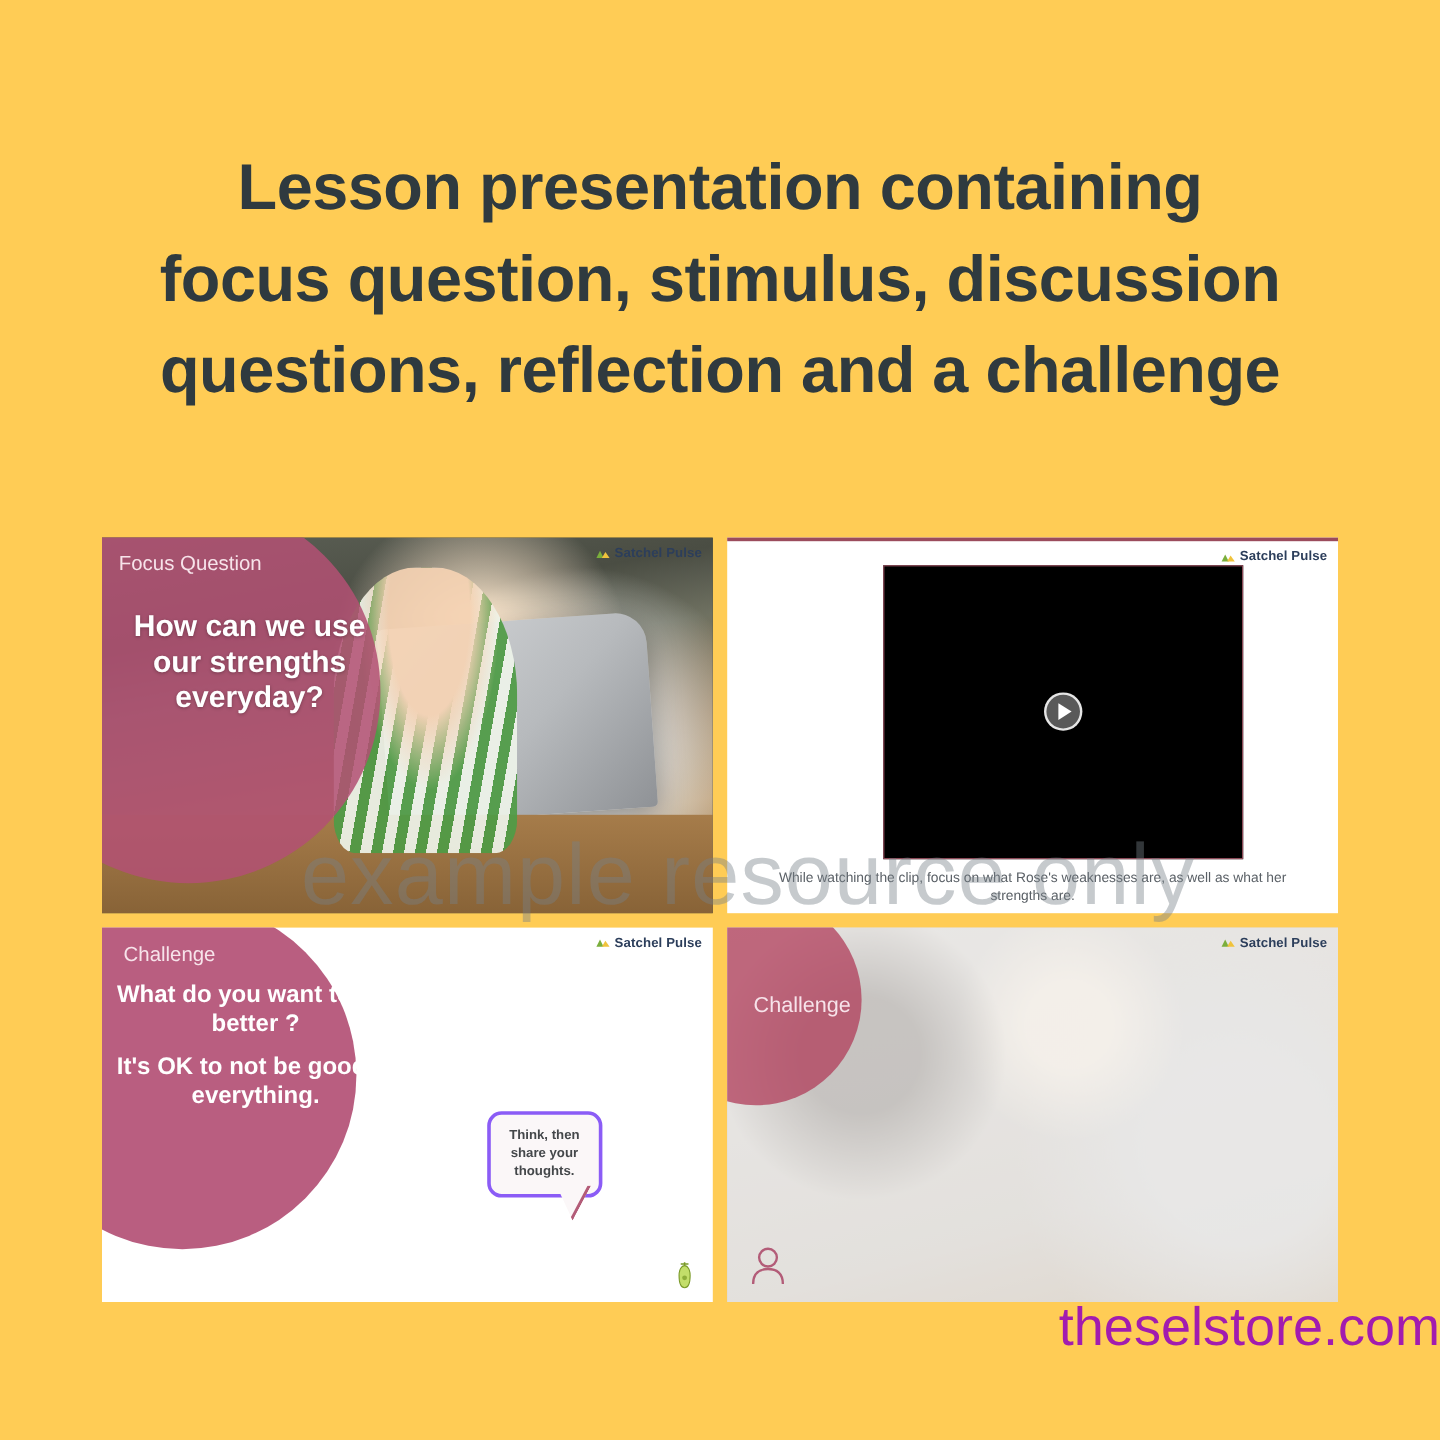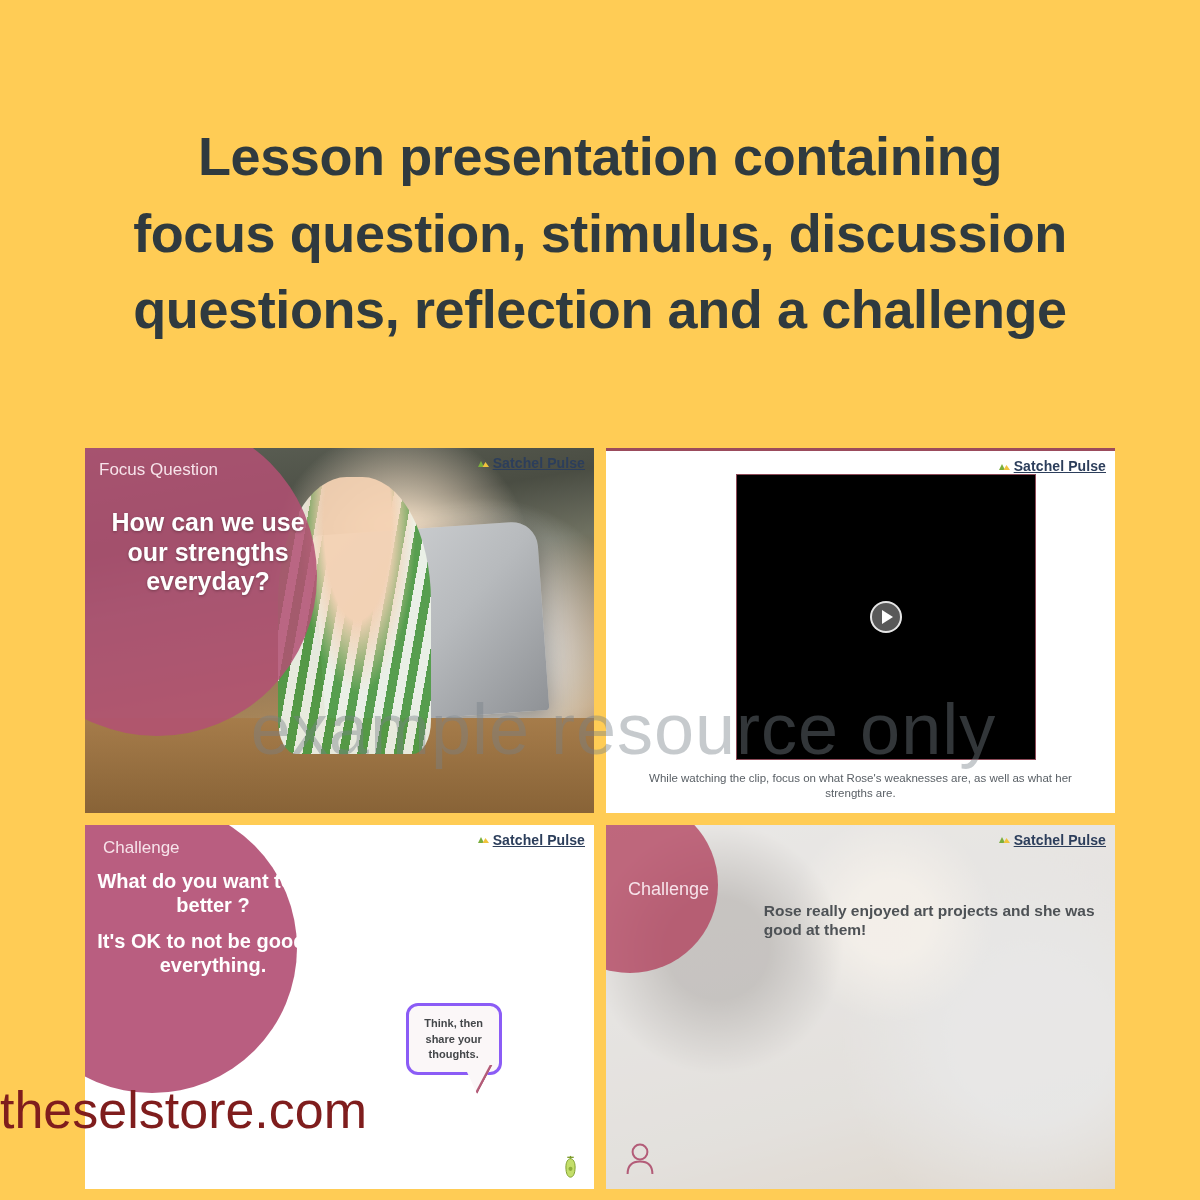--- a/index.html
+++ b/index.html
@@ -21,43 +21,43 @@
     font-weight: 600;
     line-height: 1.42;
     letter-spacing: -0.4px;
     padding: 0 120px;
   }
 
   
   .grid {
     position: absolute;
     left: 85px; top: 448px;
-    width: 1030px; height: 741px;
+    width: 1030px; height: 637px;
     display: grid;
     grid-template-columns: 1fr 1fr;
     grid-template-rows: 1fr 1fr;
     gap: 12px 12px;
   }
   .slide {
     position: relative;
     overflow: hidden;
     background: #fff;
   }
 
   
   .logo {
     position: absolute;
     right: 9px; top: 7px;
     display: flex; align-items: center; gap: 3px;
     z-index: 9;
   }
   .logo-mark { width: 13px; height: 9px; display: block; }
   .logo-text {
-    font-size: 14px; font-weight: bold; color: #2C3E5B;
-    letter-spacing: 0.1px; white-space: nowrap; text-decoration: underline;
+    font-size: 11px; font-weight: bold; color: #2C3E5B;
+    letter-spacing: 0.1px; white-space: nowrap;
   }
 
   .circle-badge {
     position: absolute;
     border-radius: 50%;
     background: #B95E80;
   }
   .badge-label {
     position: absolute;
     color: #F7E3EA;
@@ -256,23 +256,23 @@
     pointer-events: none;
     z-index: 50;
     white-space: nowrap;
     padding-left: 47px;
   }
 
   
   .footer {
     position: absolute;
     left: 0; right: 0; top: 1080px;
-    text-align: left;
-    color: #7f1d1d;
-    font-size: 52px;
+    text-align: right;
+    color: #a21caf;
+    font-size: 45px;
     font-weight: 400;
   }
 </style>
 </head>
 <body>
 
 <div class="headline">Lesson presentation containing focus question, stimulus, discussion questions, reflection and a challenge</div>
 
 <div class="grid">
 
@@ -338,21 +338,20 @@
     <div class="logo">
       <svg class="logo-mark" viewBox="0 0 26 18">
         <polygon points="2,16 8,4 14,16" fill="#7AAE3C"></polygon>
         <polygon points="11,16 17,6 24,16" fill="#F0C33C"></polygon>
       </svg>
       <span class="logo-text">Satchel Pulse</span>
     </div>
     <div class="circle-badge"></div>
     <div class="badge-label">Challenge</div>
     <div class="body">
-      <div class="lead">Rose really enjoyed art projects and she was good at them!</div>
     </div>
     <svg class="person-icon" viewBox="0 0 28 32">
       <circle cx="14" cy="9" r="7.4" fill="none" stroke="#B35C78" stroke-width="2"></circle>
       <path d="M1.6 31 C1.6 22 7 18.5 14 18.5 C21 18.5 26.4 22 26.4 31" fill="none" stroke="#B35C78" stroke-width="2"></path>
     </svg>
   </div>
 
 </div>
 
 <div class="watermark">example resource only</div>

